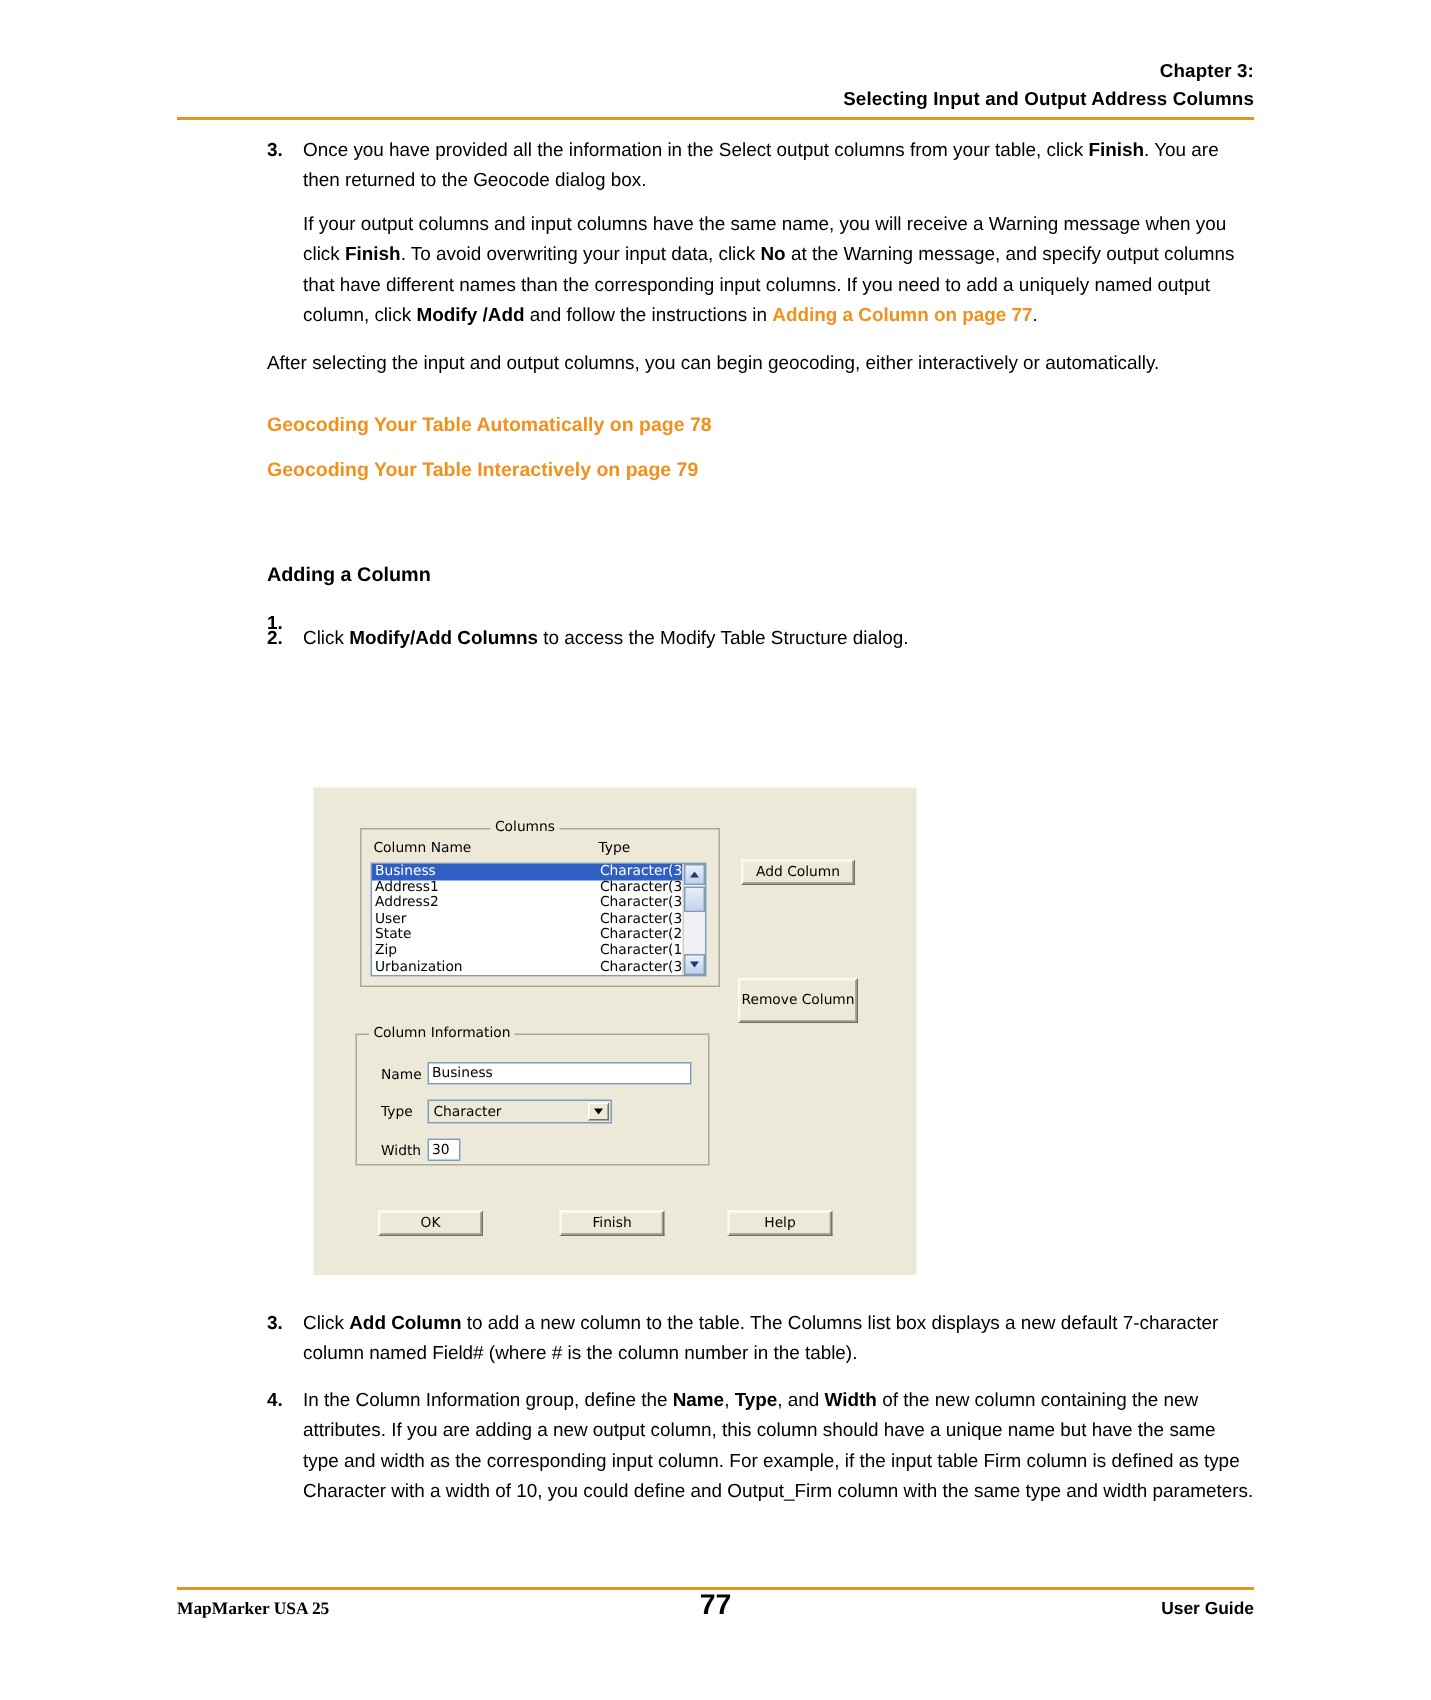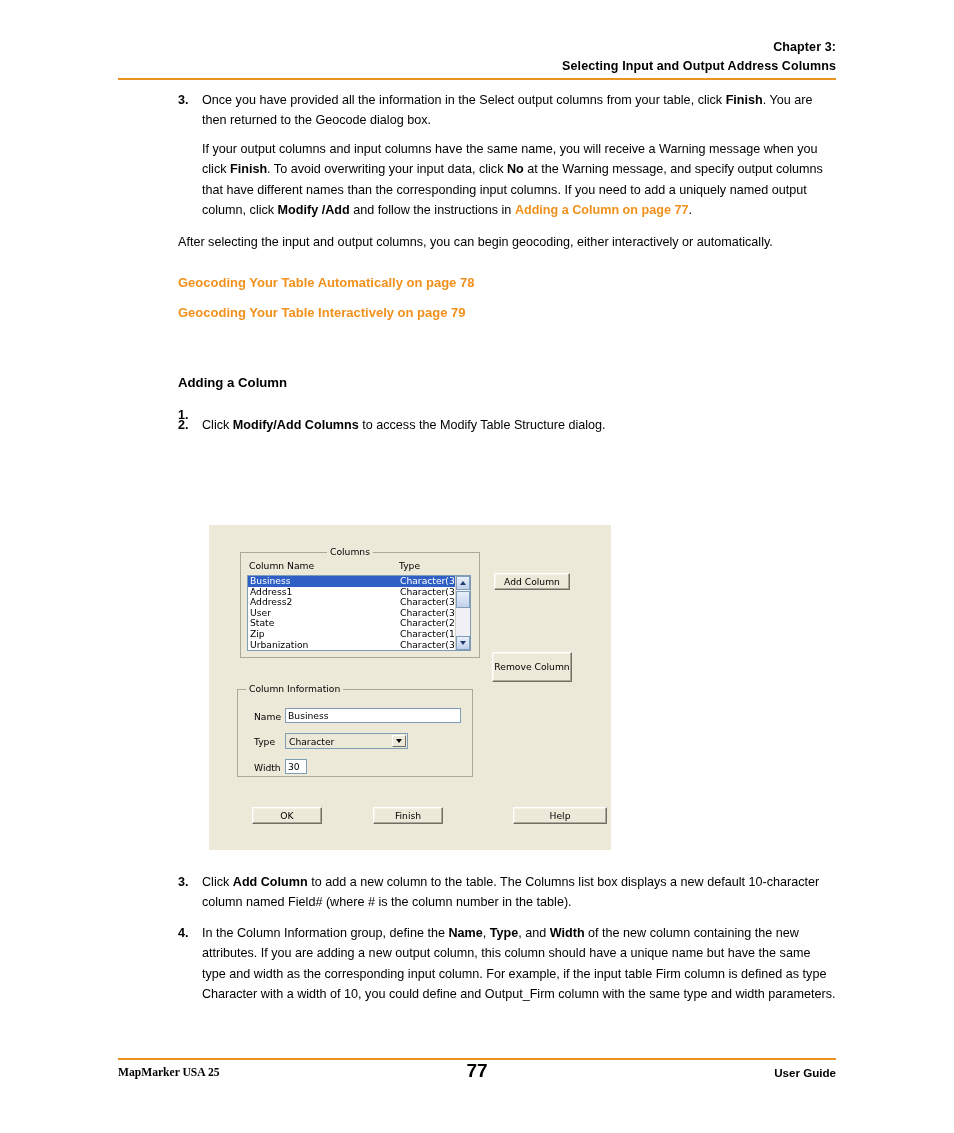--- a/index.html
+++ b/index.html
@@ -311,21 +311,21 @@
   }
   .cb-caret {
     width: 0; height: 0;
     border-left: 3.5px solid transparent;
     border-right: 3.5px solid transparent;
     border-top: 4px solid #000;
   }
 
   #ok-btn     { left: 43px;  top: 282px; width: 70px; height: 17px; }
   #cancel-btn { left: 164px; top: 282px; width: 70px; height: 17px; }
-  #help-btn   { left: 304px; top: 282px; width: 94px; height: 17px; }
+  #help-btn   { left: 276px; top: 282px; width: 70px; height: 17px; }
 
   
   .footer-rule {
     position: absolute;
     left: 118px;
     top: 1058px;
     width: 718px;
     height: 1.6px;
     background: #E8931F;
   }
@@ -489,21 +489,21 @@
 
   <div class="win-btn" id="ok-btn">OK</div>
   <div class="win-btn" id="cancel-btn">Finish</div>
   <div class="win-btn" id="help-btn">Help</div>
 </div>
 
 <div class="content" style="top:872px;">
 
   <div class="numitem">
     <span class="num">3.</span>
-    <div class="para"><span>Click </span><b>Add Column</b><span> to add a new column to the table. The Columns list box displays a new default 10-character column named Field# (where # is the column number in the table).</span></div>
+    <div class="para"><span>Click </span><b>Add Column</b><span> to add a new column to the table. The Columns list box displays a new default 7-character column named Field# (where # is the column number in the table).</span></div>
   </div>
 
   <div class="sp-10"></div>
 
   <div class="numitem">
     <span class="num">4.</span>
     <div class="para"><span>In the Column Information group, define the </span><b>Name</b><span>, </span><b>Type</b><span>, and </span><b>Width</b><span> of the new column containing the new attributes. If you are adding a new output column, this column should have a unique name but have the same type and width as the corresponding input column. For example, if the input table Firm column is defined as type Character with a width of 10, you could define and Output_Firm column with the same type and width parameters.</span></div>
   </div>
 
 </div>

